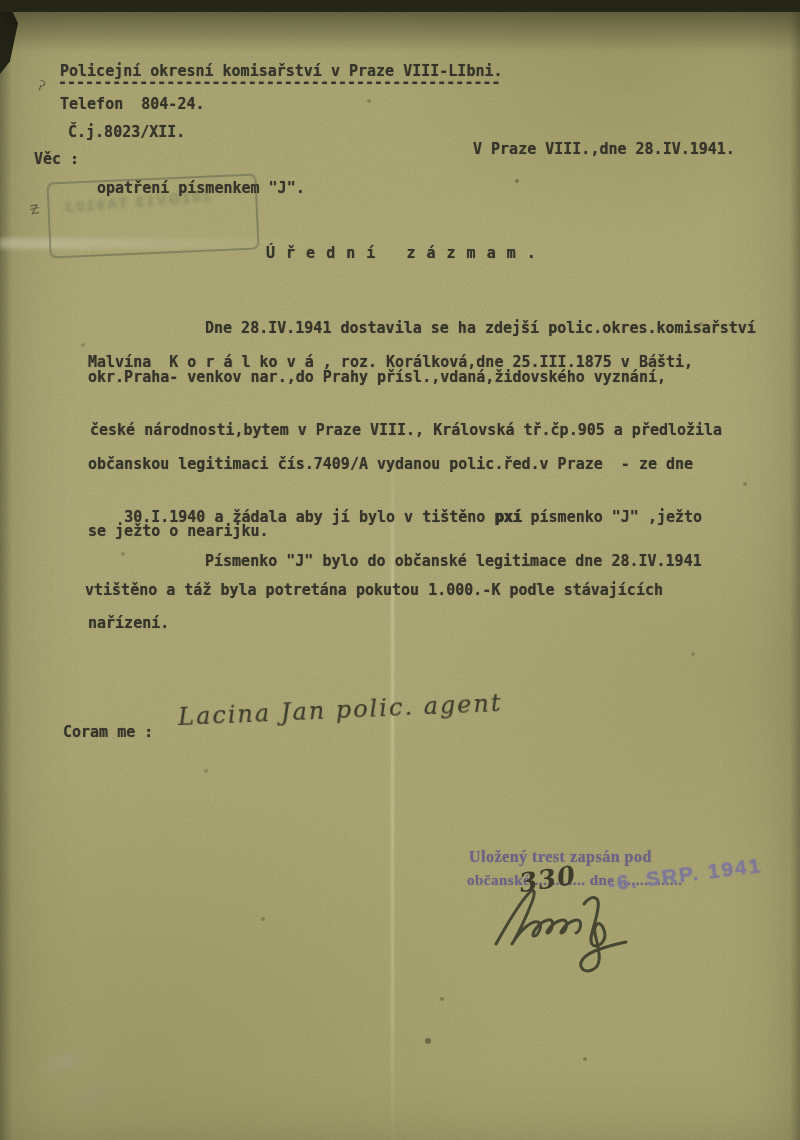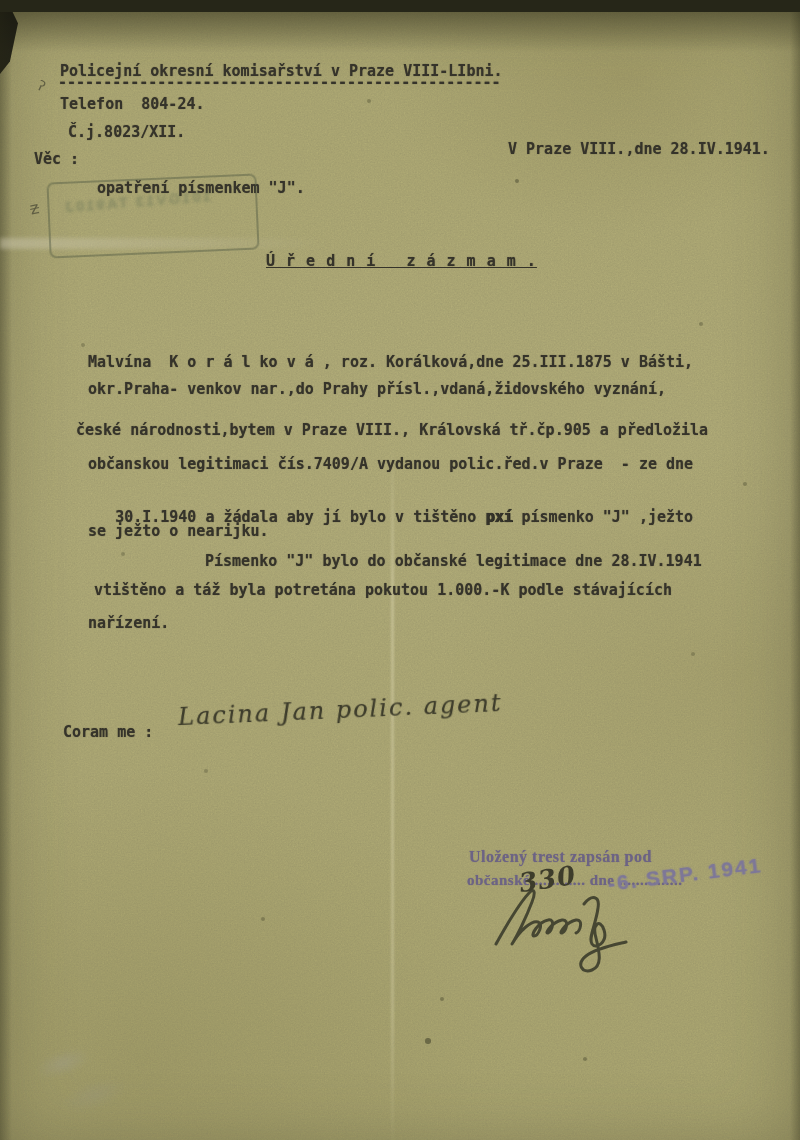--- a/index.html
+++ b/index.html
@@ -92,44 +92,45 @@
   <div class="edge edge-bottom"></div>
   <div class="crease"></div>
   <div class="streak"></div>
   <div class="specks"></div>
   <div class="smudge"></div>
 
   <div class="t" style="left:60px;top:50px;">Policejní okresní komisařství v Praze VIII-LIbni.</div>
   <div class="t title-underline" style="left:58px;top:66px;">-------------------------------------------------</div>
   <div class="t" style="left:60px;top:83px;">Telefon  804-24.</div>
   <div class="t" style="left:68px;top:111px;">Č.j.8023/XII.</div>
-  <div class="t" style="left:508px;top:128px;">V Praze VIII.,dne 28.IV.1941.</div>
+  <div class="t" style="left:473px;top:128px;">V Praze VIII.,dne 28.IV.1941.</div>
   <div class="t" style="left:34px;top:138px;">Věc :</div>
   <div class="t" style="left:97px;top:167px;">opatření písmenkem "J".</div>
 
   <div class="mark" style="left:38px;top:66px;font-size:14px;transform:rotate(24deg);">ʔ</div>
   <div class="mark" style="left:30px;top:186px;font-size:17px;transform:rotate(-12deg);text-decoration:line-through;">z</div>
 
   <div class="faint-stamp">
     <span class="faint-stamp-text">101GV13 TA910J</span>
   </div>
 
-  <div class="t heading" style="left:266px;top:240px;text-decoration:underline;">Ú ř e d n í   z á z m a m .</div>
+  <div class="t heading" style="left:266px;top:232px;">Ú ř e d n í   z á z m a m .</div>
 
+  <div class="t" style="left:205px;top:307px;">Dne 28.IV.1941 dostavila se ha zdejší polic.okres.komisařství</div>
   <div class="t" style="left:88px;top:341px;">Malvína  K o r á l ko v á , roz. Korálková,dne 25.III.1875 v Bášti,</div>
-  <div class="t" style="left:88px;top:368px;">okr.Praha- venkov nar.,do Prahy přísl.,vdaná,židovského vyznání,</div>
-  <div class="t" style="left:76px;top:409px;text-align:right;">české národnosti,bytem v Praze VIII., Královská tř.čp.905 a předložila</div>
+  <div class="t" style="left:88px;top:356px;">okr.Praha- venkov nar.,do Prahy přísl.,vdaná,židovského vyznání,</div>
+  <div class="t" style="left:90px;top:409px;text-align:right;">české národnosti,bytem v Praze VIII., Královská tř.čp.905 a předložila</div>
   <div class="t" style="left:88px;top:443px;">občanskou legitimaci čís.7409/A vydanou polic.řed.v Praze  - ze dne</div>
-  <div class="t" style="left:79px;top:477px;">
+  <div class="t" style="left:88px;top:477px;">
     <span>30.I.1940 a žádala aby jí bylo v tištěno </span><span class="struck">pxí</span><span> písmenko "J" ,ježto</span>
   </div>
   <div class="t" style="left:88px;top:510px;">se ježto o nearijku.</div>
 
   <div class="t" style="left:205px;top:540px;">Písmenko "J" bylo do občanské legitimace dne 28.IV.1941</div>
-  <div class="t" style="left:94px;top:569px;">vtištěno a táž byla potretána pokutou 1.000.-K podle stávajících</div>
+  <div class="t" style="left:85px;top:569px;">vtištěno a táž byla potretána pokutou 1.000.-K podle stávajících</div>
   <div class="t" style="left:88px;top:602px;">nařízení.</div>
 
   <div class="t" style="left:63px;top:711px;text-align:center;">Coram me :</div>
   <div class="handwriting coram-sig">Lacina Jan polic. agent</div>
 
   <div class="stamp stamp-l1">Uložený trest zapsán pod</div>
   <div class="stamp stamp-l2">občanské............. dne ...............</div>
   <div class="handwriting hand-330">330</div>
   <div class="date-stamp">-6. SRP. 1941</div>
 

